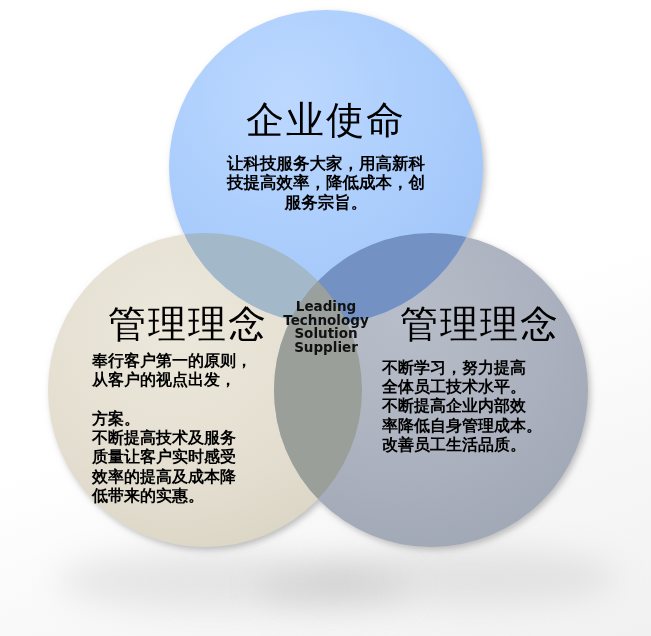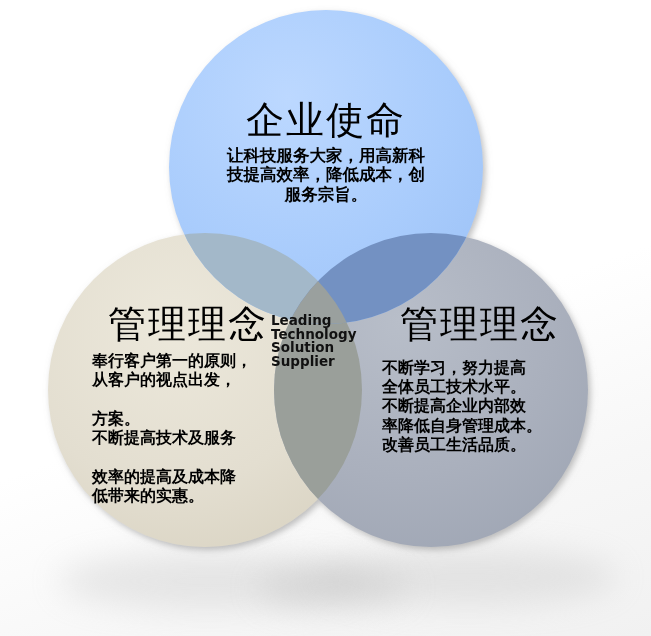--- a/index.html
+++ b/index.html
@@ -63,21 +63,21 @@
     font-weight: bold;
     line-height: 1.18;
   }
 
   
   #top-block {
     left: 176px;
     top: 100px;
     width: 300px;
   }
-  #top-block .body-txt { margin-top: 0; }
+  #top-block .body-txt { margin-top: 8px; }
 
   
   #left-block {
     left: 92px;
     top: 304px;
     width: 192px;
     text-align: left;
   }
   #left-block .heading {
     display: block;
@@ -106,23 +106,23 @@
   #right-block .body-txt {
     display: block;
     text-align: left;
     font-size: 16px;
     line-height: 1.21;
   }
 
   
   #center-block {
     left: 271px;
-    top: 314px;
+    top: 300px;
     width: 110px;
-    text-align: left;
+    text-align: center;
     font-family: "DejaVu Sans", "Liberation Sans", sans-serif;
     font-size: 13.5px;
     font-weight: bold;
     line-height: 1.0;
     color: #111111;
   }
   #center-block span { display: block; }
 </style>
 </head>
 <body>
@@ -206,21 +206,21 @@
   </div>
 
   <div class="txt" id="left-block">
     <span class="heading">管理理念</span>
     <span class="body-txt">
       <span>奉行客户第一的原则，</span><br>
       <span>从客户的视点出发，</span><br>
       <br>
       <span>方案。</span><br>
       <span>不断提高技术及服务</span><br>
-      <br>
+      <span>质量让客户实时感受</span><br>
       <span>效率的提高及成本降</span><br>
       <span>低带来的实惠。</span>
     </span>
   </div>
 
   <div class="txt" id="right-block">
     <span class="heading">管理理念</span>
     <span class="body-txt">
       <span>不断学习，努力提高</span><br>
       <span>全体员工技术水平。</span><br>

